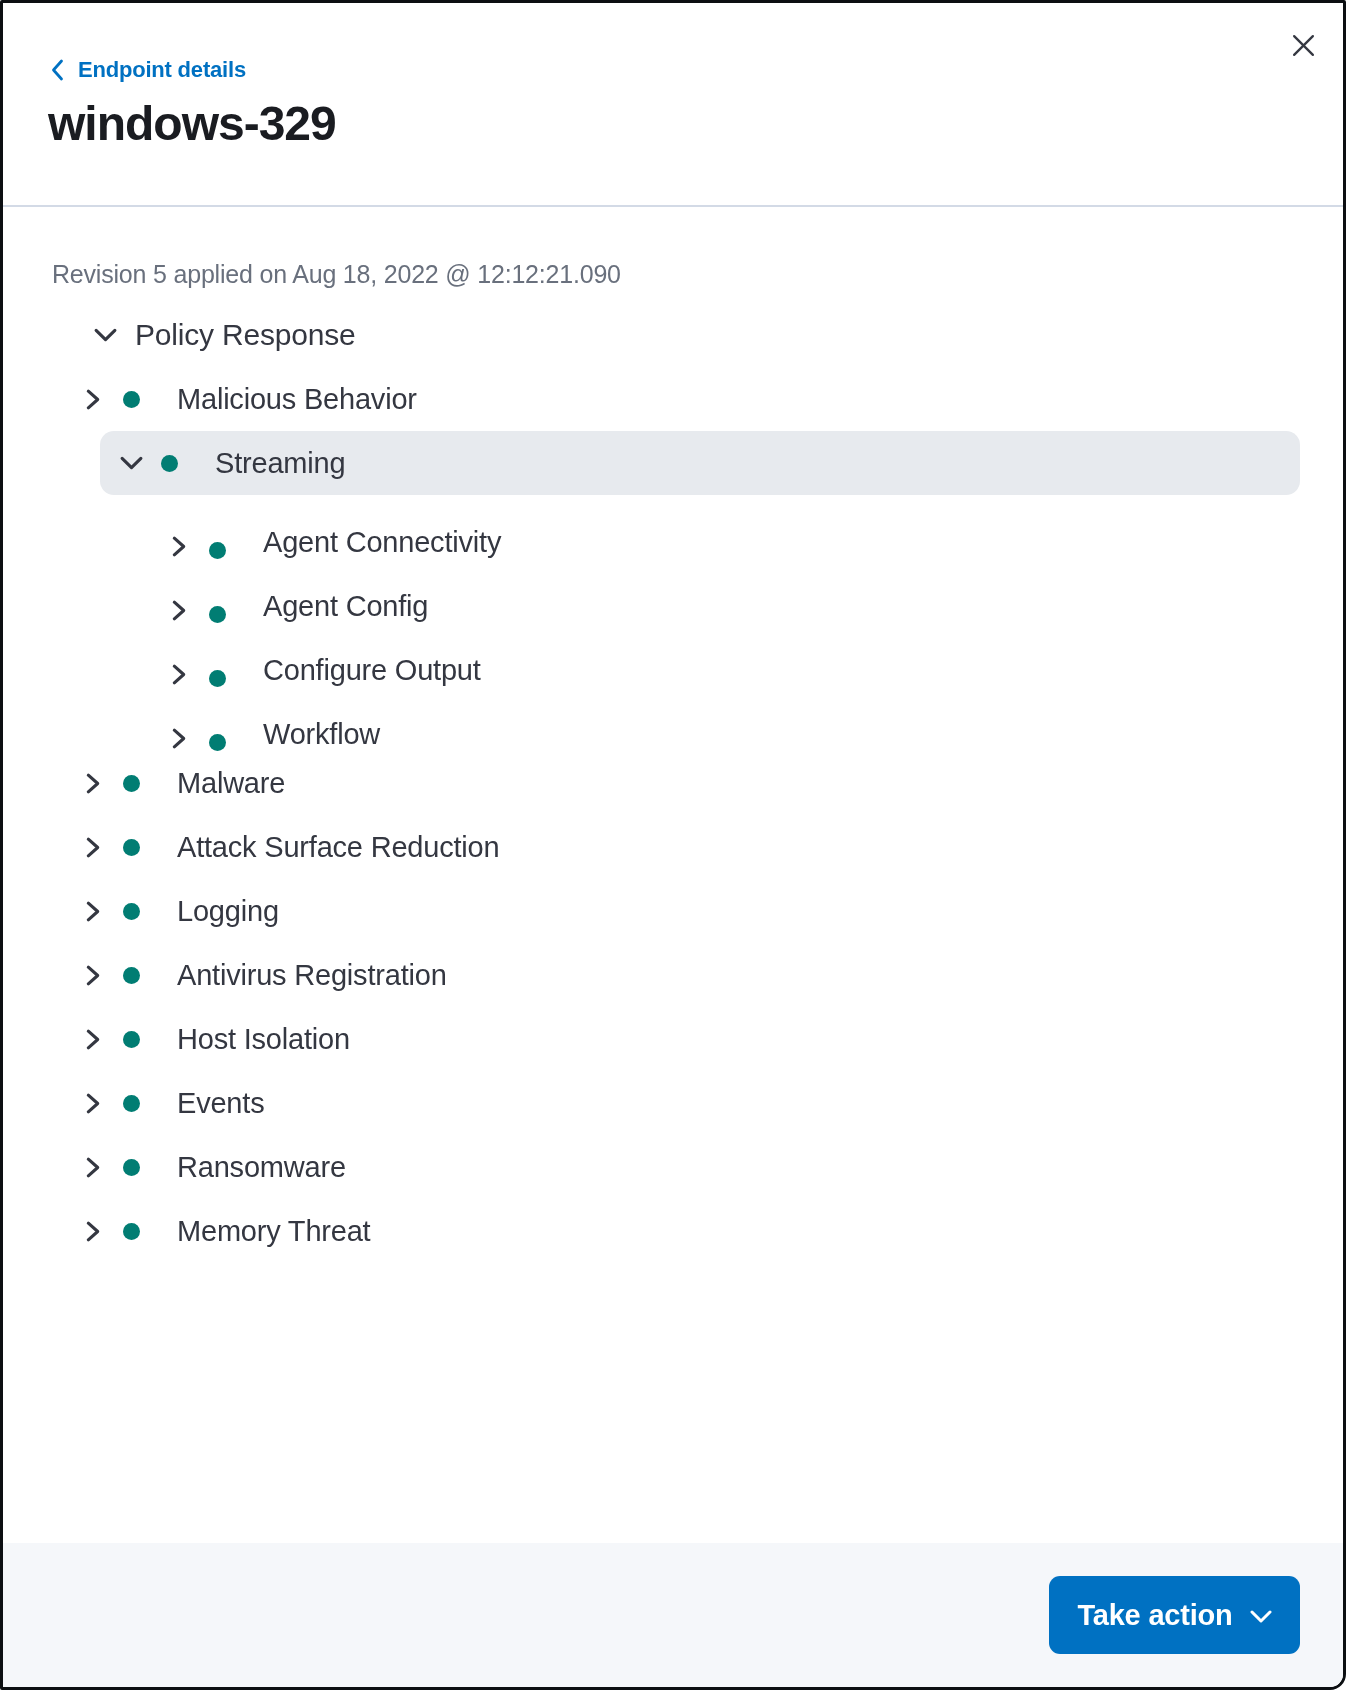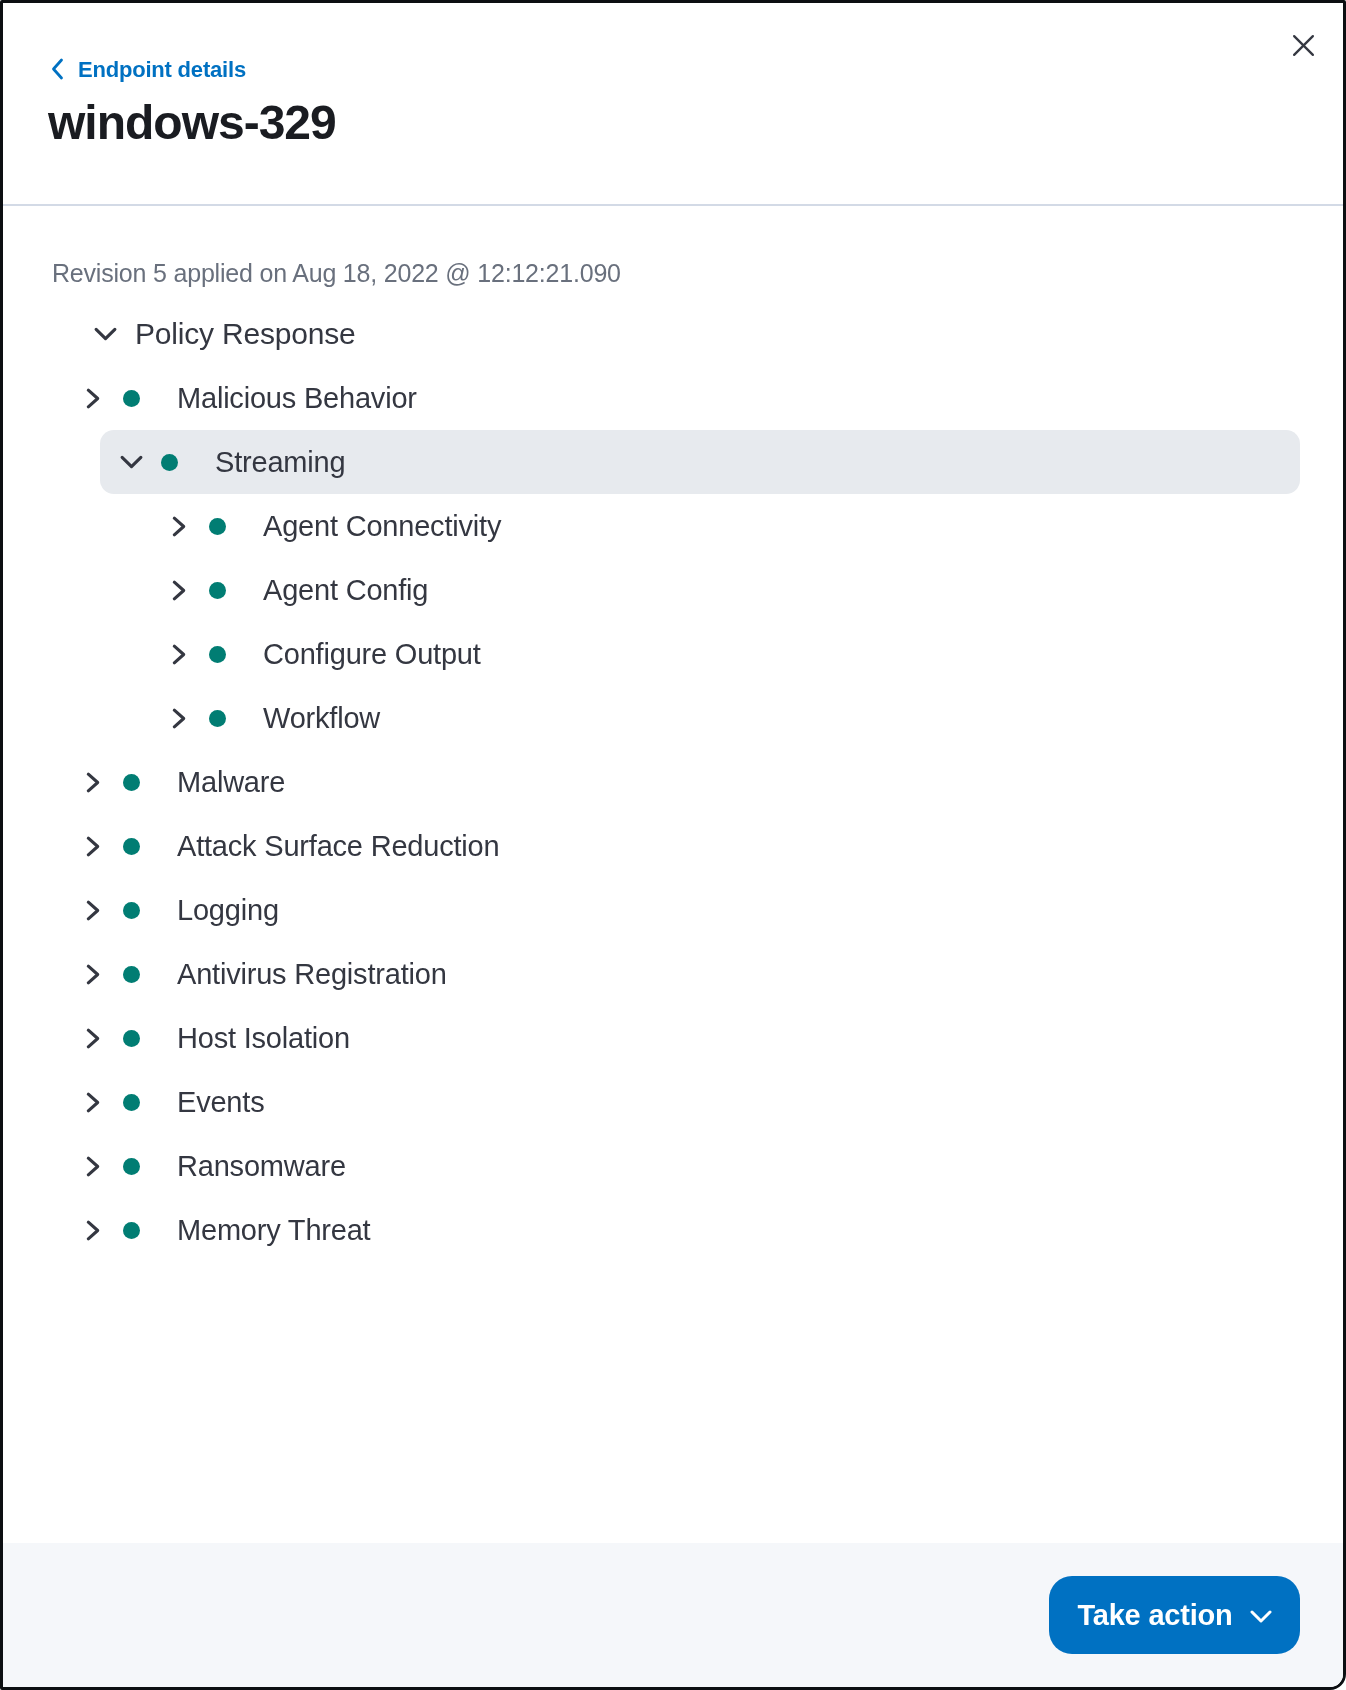--- a/index.html
+++ b/index.html
@@ -13,21 +13,21 @@
     position: relative;
     display: flex; flex-direction: column;
     font-family: "Liberation Sans", "DejaVu Sans", sans-serif;
     color: #343741;
     -webkit-font-smoothing: antialiased;
   }
 
   
   .flyout-header { padding: 54px 46px 0 47px; flex: none; }
   .back-link {
-    display: inline-flex; align-items: flex-start; gap: 13px;
+    display: inline-flex; align-items: center; gap: 13px;
     color: var(--accent-blue); font-size: 22px; font-weight: 700;
     cursor: pointer; letter-spacing: -0.2px;
   }
   .back-link svg { display: block; }
   .flyout-title {
     margin: 10px 0 0 -2px;
     font-size: 48px; line-height: 56px; font-weight: 700;
     color: #1a1c21; letter-spacing: -1px;
   }
   .divider { height: 2px; background: #d3dae6; margin-top: 53px; flex: none; }
@@ -47,21 +47,21 @@
   }
 
   .tree { margin-top: 13px; }
   .row {
     display: flex; align-items: center;
     height: 64px; font-size: 29px; letter-spacing: -0.2px;
     color: #343741; cursor: pointer; box-sizing: border-box;
   }
   .row.l0 { padding-left: 89px; font-size: 30px; }
   .row.l1 { padding-left: 77px; }
-  .row.l2 { padding-left: 163px; }
+  .row.l2 { padding-left: 163px; align-items: flex-end; }
   .row.selected {
     background: var(--selected-row-bg);
     border-radius: 14px;
     margin-left: 97px; margin-right: 43px;
     padding-left: 18px;
   }
   .chev {
     flex: 0 0 26px; width: 26px; height: 26px;
     display: flex; align-items: center; justify-content: center;
   }
@@ -75,21 +75,21 @@
 
   
   .flyout-footer {
     flex: none; height: 144px; background: var(--footer-bg);
     display: flex; align-items: center; justify-content: flex-end;
     padding-right: 43px; box-sizing: border-box;
   }
   .take-action-btn {
     width: 251px; height: 78px;
     background: var(--accent-blue); color: #ffffff;
-    border: none; border-radius: 23px; cursor: pointer;
+    border: none; border-radius: 11px; cursor: pointer;
     font-family: inherit; font-size: 29px; font-weight: 600; letter-spacing: -0.2px;
     display: flex; align-items: center; justify-content: center; gap: 17px;
   }
   .take-action-btn svg { display: block; margin-top: 3px; }
 </style>
 </head>
 <body style="--accent-blue: #0071C2; --status-teal: #017D73; --selected-row-bg: #E7EAEE; --footer-bg: #F5F7FA;">
 
 <button class="close-btn" aria-label="close">
   <svg width="25" height="25" viewBox="0 0 24 24" fill="none" stroke="#343741" stroke-width="2.2" stroke-linecap="round">

